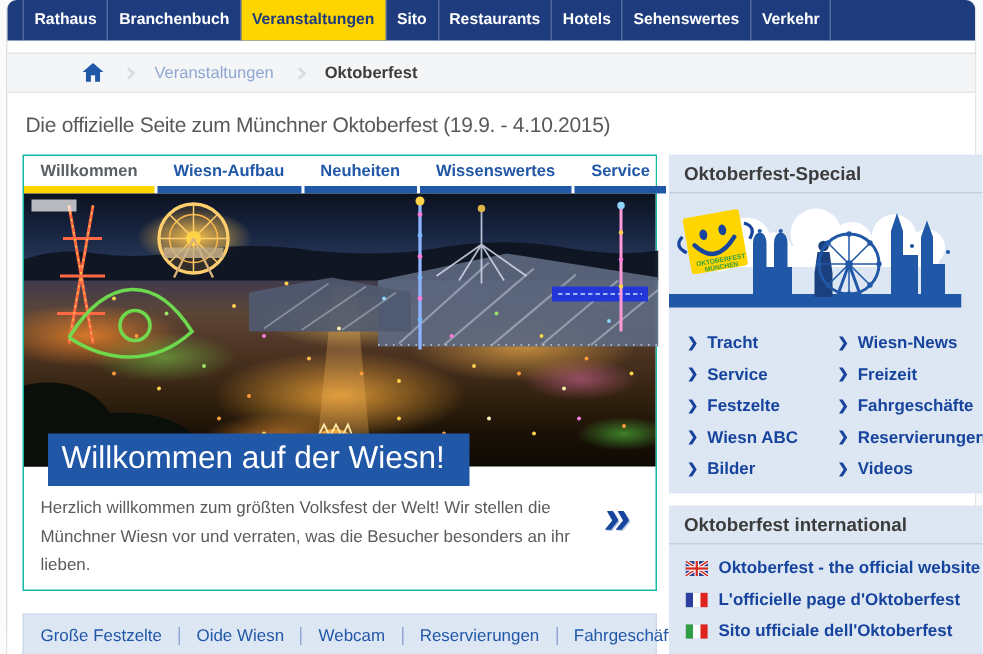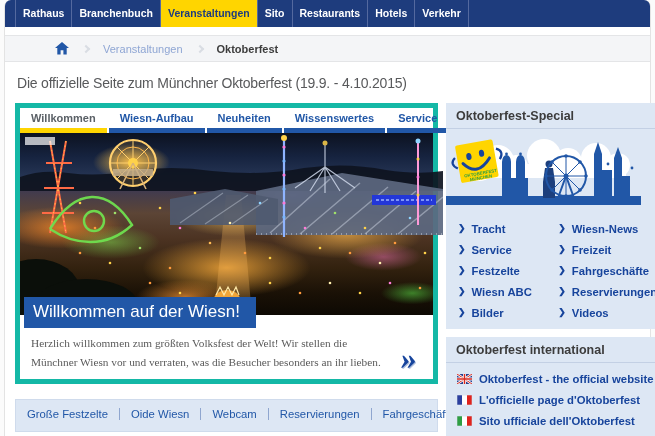--- a/index.html
+++ b/index.html
@@ -36,21 +36,21 @@
     transform:rotate(45deg); margin:0 14px; }
   .crumb-link { color:#8fa6d4; text-decoration:none; cursor:pointer; }
   .crumb-current { color:#3c3c3c; font-weight:bold; }
   
   .main { padding:0 10px; }
   .page-title { font-size:14px; font-weight:400; color:#58595b; margin:13px 0 12px 2px; letter-spacing:-0.2px; }
   .cols { display:flex; gap:8px; }
   .leftcol { width:423px; }
   .rightcol { flex:1; }
   
-  .content-box { border:5px solid #14b8a6; background:#fff; }
+  .content-box { border:1px solid #14b8a6; background:#fff; }
   .tabbar { display:flex; background:#fff; }
   .tab {
     font-size:11px; font-weight:bold; color:#2157a7; line-height:20px;
     padding:0 11px; border-bottom:5px solid #2157a7; margin-right:2px;
     white-space:nowrap; cursor:pointer;
   }
   .tab.active { color:#5a6066; border-bottom-color:#ffd500; }
   
   .photo {
     position:relative; height:182px;
@@ -64,26 +64,26 @@
       radial-gradient(ellipse 55px 20px at 88% 68%, rgba(255,120,190,.45), rgba(0,0,0,0) 70%),
       radial-gradient(ellipse 50px 18px at 66% 34%, rgba(150,130,255,.4), rgba(0,0,0,0) 70%),
       radial-gradient(ellipse 70px 24px at 40% 90%, rgba(255,155,55,.7), rgba(0,0,0,0) 70%),
       radial-gradient(ellipse 45px 16px at 95% 88%, rgba(90,220,70,.55), rgba(0,0,0,0) 70%),
       radial-gradient(ellipse 50px 16px at 90% 38%, rgba(170,200,255,.35), rgba(0,0,0,0) 70%),
       linear-gradient(180deg,#0c1220 0%,#16233f 13%,#243352 23%,#3f3a50 31%,#5c4536 44%,#4c3322 58%,#33220f 74%,#1a1106 88%,#0d0903 100%);
   }
   .photo svg.scene { position:absolute; inset:0; }
   .photo-watermark { position:absolute; top:4px; left:5px; width:30px; height:8px; background:rgba(255,255,255,.7); }
   .hero-banner {
-    position:absolute; left:4px; bottom:-13px; z-index:3;
-    background:#2157a7; color:#fff; font-size:17px;
+    position:absolute; left:16px; bottom:-13px; z-index:3;
+    background:#2157a7; color:#fff; font-size:21px;
     padding:5px 16px 6px 9px; white-space:nowrap;
   }
   
-  .hero-text { display:flex; align-items:flex-end; padding:19px 8px 7px 11px;font-family:Liberation Serif, serif; }
+  .hero-text { display:flex; align-items:flex-start; padding:19px 8px 7px 11px; }
   .hero-text p { flex:1; margin:0; font-size:11.3px; color:#5a5a5a; line-height:1.66; }
   .more-arrow {
     font-size:32px; font-weight:bold; color:#17449c; line-height:28px;
     margin:0 8px 0 10px; text-shadow:1px 1px 0 #aebfdd; transform:skewX(-6deg); cursor:pointer;
   }
   
   .quicklinks {
     margin-top:15px; background:#dde7f4; border:1px solid #cfdbec;
     text-align:center; padding:6px 0 8px; font-size:11.3px;
   }
@@ -108,20 +108,21 @@
 
 <div class="window">
 
   <div class="topnav">
     <a class="nav-item">Rathaus</a>
     <a class="nav-item">Branchenbuch</a>
     <a class="nav-item active">Veranstaltungen</a>
     <a class="nav-item">Sito</a>
     <a class="nav-item">Restaurants</a>
     <a class="nav-item">Hotels</a>
+    <a class="nav-item">Sehenswertes</a>
     <a class="nav-item">Verkehr</a>
 
   </div>
 
   <div class="crumbbar">
     <span style="display:inline-flex;">
       <svg width="14" height="13" viewBox="0 0 14 13">
           <path d="M7 0 L14 6 H11.7 V12.5 H8.4 V8.2 H5.6 V12.5 H2.3 V6 H0 Z" fill="#2157a7"></path>
         </svg>
     </span>

